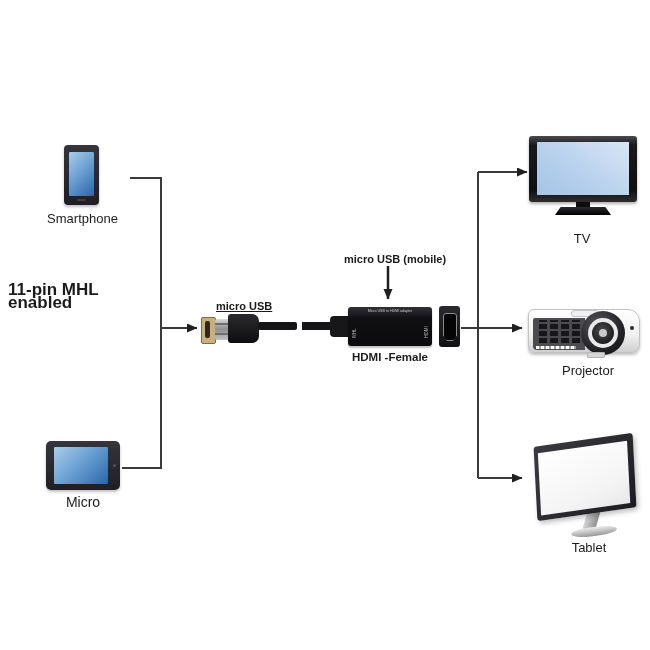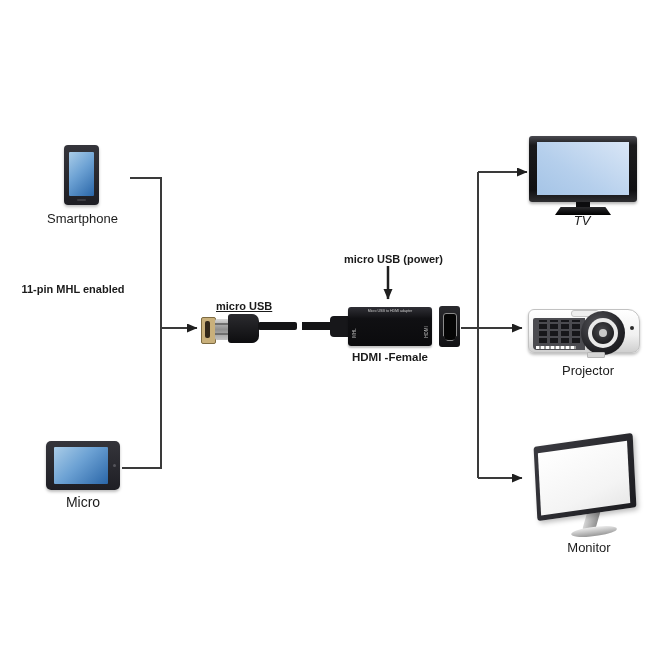--- a/index.html
+++ b/index.html
@@ -15,21 +15,21 @@
   .phone-screen{left:5px;top:7px;width:25px;height:44px;border-radius:1px;
     background:linear-gradient(135deg,#aacde8 0%,#6da2d4 45%,#2a66a8 100%);}
   .phone-speaker{left:13px;top:54px;width:9px;height:2px;background:#3c3c42;border-radius:1px;}
 
   .tablet-body{left:46px;top:441px;width:74px;height:49px;background:linear-gradient(180deg,#35353b,#1e1e24);
     border-radius:5px;box-shadow:0 2px 3px rgba(0,0,0,.25);}
   .tablet-screen{left:8px;top:6px;width:54px;height:37px;border-radius:1px;
     background:linear-gradient(135deg,#aacde8 0%,#6da2d4 45%,#2a66a8 100%);}
   .tablet-cam{left:67px;top:23px;width:3px;height:3px;border-radius:50%;background:#55555c;}
 
-  .note{left:8px;top:283px;width:130px;color:#1b1b1b;font-size:11px;font-weight:bold;line-height:13px;text-align:center;}
+  .note{left:8px;top:283px;width:130px;color:#1b1b1b;font-size:17px;font-weight:bold;line-height:13px;text-align:left;}
 
   
   .usb-female{left:201px;top:317px;width:13px;height:25px;background:#c9b07b;border:1px solid #7d6b42;border-radius:2px;}
   .usb-female-slot{left:3px;top:3px;width:5px;height:17px;background:#32281a;border-radius:2px;}
   .usb-tip{left:215px;top:319px;width:14px;height:21px;border-radius:2px;
     background:linear-gradient(180deg,#d9d9d9 0%,#a7a7a7 30%,#8f8f8f 50%,#c2c2c2 100%);}
   .usb-tip-notch{position:absolute;width:100%;height:2px;background:#6f6f6f;}
   .plug-body{left:228px;top:314px;width:31px;height:29px;background:linear-gradient(180deg,#2b2b2f,#0d0d0f);
     border-radius:3px 7px 7px 3px;}
   .cable-a{left:258px;top:322px;width:39px;height:8px;background:#141416;border-radius:2px;}
@@ -132,41 +132,41 @@
   </div>
   <div class="abs usb-tip">
     <div class="usb-tip-notch" style="top:4px;"></div>
     <div class="usb-tip-notch" style="top:14px;"></div>
   </div>
   <div class="abs plug-body"></div>
   <div class="abs cable-a"></div>
   <div class="abs cable-b"></div>
   <div class="abs cable-boot"></div>
 
-  <div class="abs label-bold" style="left:344px;top:253px;width:90px;">micro USB (power)</div>
+  <div class="abs label-bold" style="left:344px;top:253px;width:90px;">micro USB (mobile)</div>
 
   <div class="abs adapter">
     <div class="adapter-top-text">Micro USB to HDMI adapter</div>
     <div class="adapter-side left">MHL</div>
     <div class="adapter-side right">HDMI</div>
   </div>
   <div class="abs label-bold" style="left:350px;top:351px;width:80px;font-size:11.5px;">HDMI -Female</div>
 
   <div class="abs hdmi-port">
     <div class="abs hdmi-opening"></div>
   </div>
 
   <div class="abs tv">
     <div class="abs tv-bezel">
       <div class="abs tv-screen"></div>
     </div>
     <div class="abs tv-neck"></div>
     <div class="abs tv-stand"></div>
   </div>
-  <div class="abs label" style="left:552px;top:213px;width:60px;font-style:italic;">TV</div>
+  <div class="abs label" style="left:552px;top:231px;width:60px;">TV</div>
 
   <div class="abs projector">
     <div class="abs proj-body">
       <div class="abs proj-handle"></div>
       <div class="abs proj-panel">
         <div class="abs proj-vents"></div>
         <div class="abs proj-strip"></div>
       </div>
       <div class="abs proj-lens">
         <div class="abs proj-lens-ring">
@@ -181,15 +181,15 @@
   </div>
   <div class="abs label" style="left:558px;top:363px;width:60px;">Projector</div>
 
   <div class="abs monitor">
     <div class="abs mon-neck"></div>
     <div class="abs mon-base"></div>
     <div class="abs mon-frame">
       <div class="abs mon-screen"></div>
     </div>
   </div>
-  <div class="abs label" style="left:559px;top:540px;width:60px;">Monitor</div>
+  <div class="abs label" style="left:559px;top:540px;width:60px;">Tablet</div>
 
 </div>
 
 </body></html>

